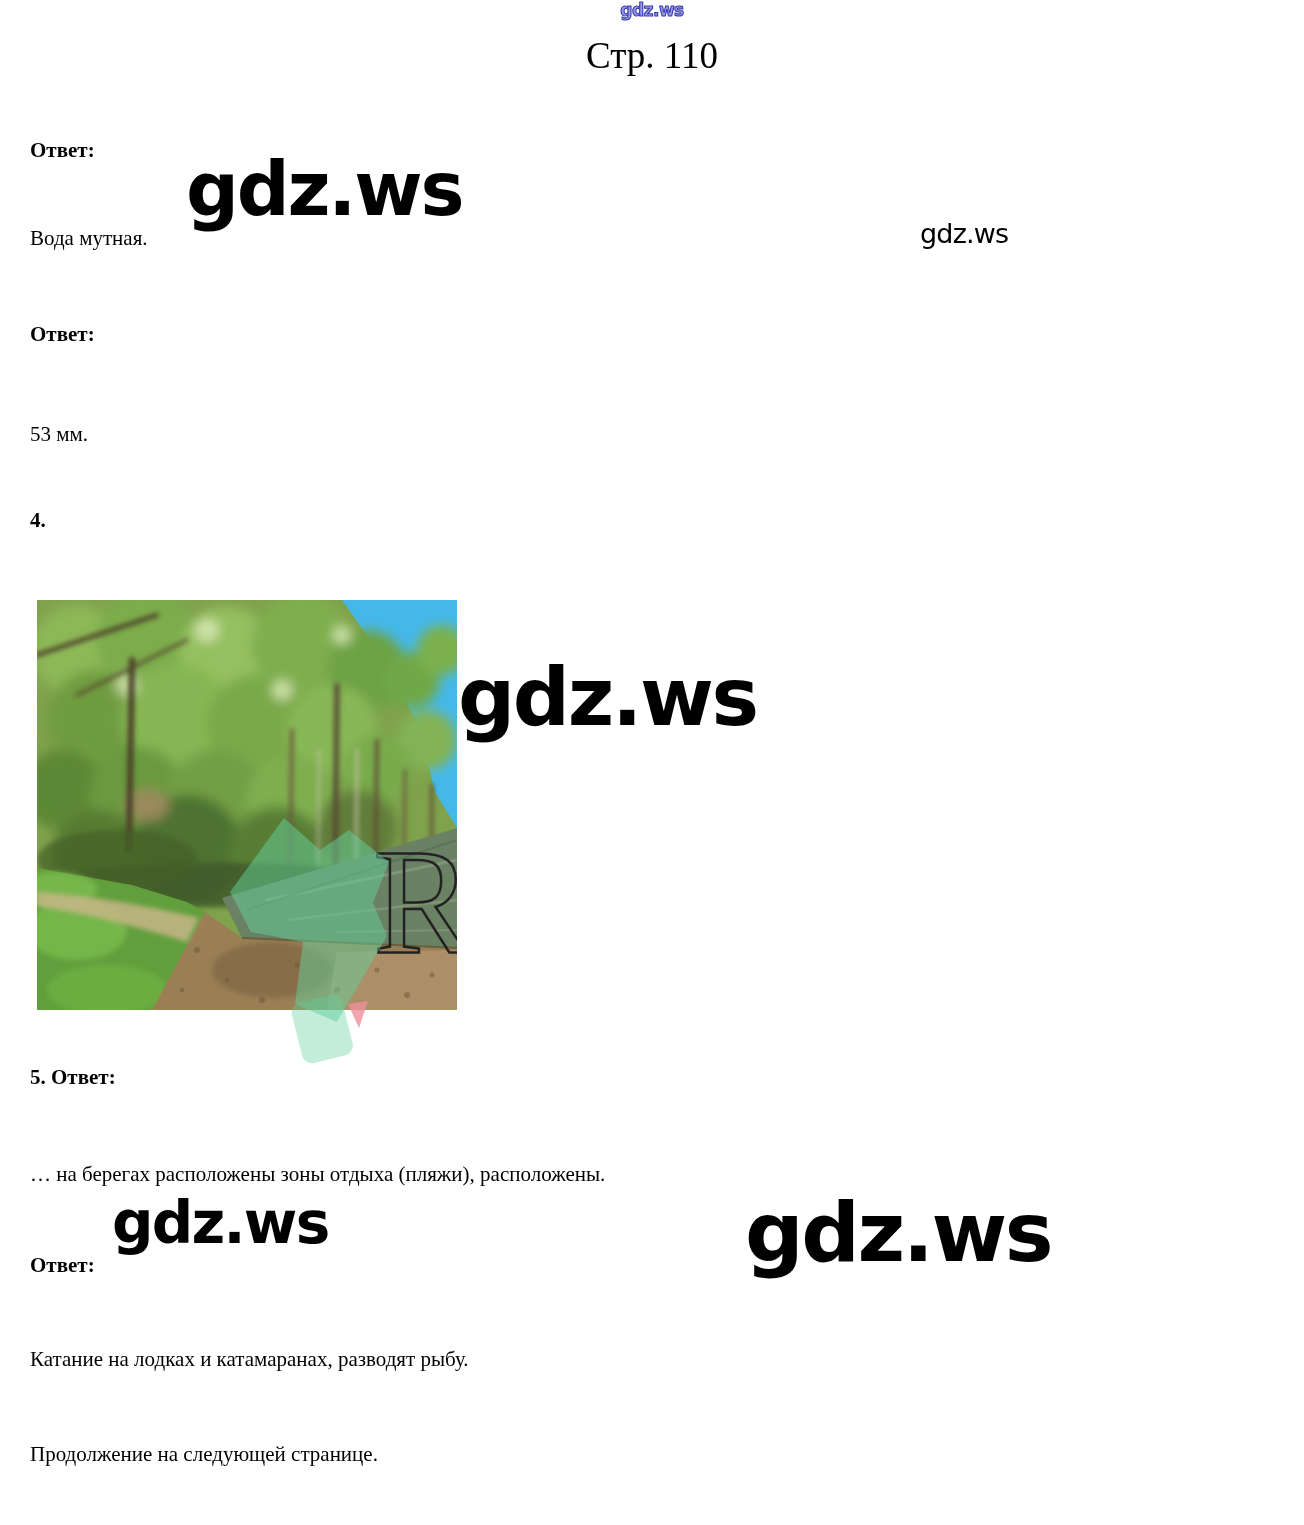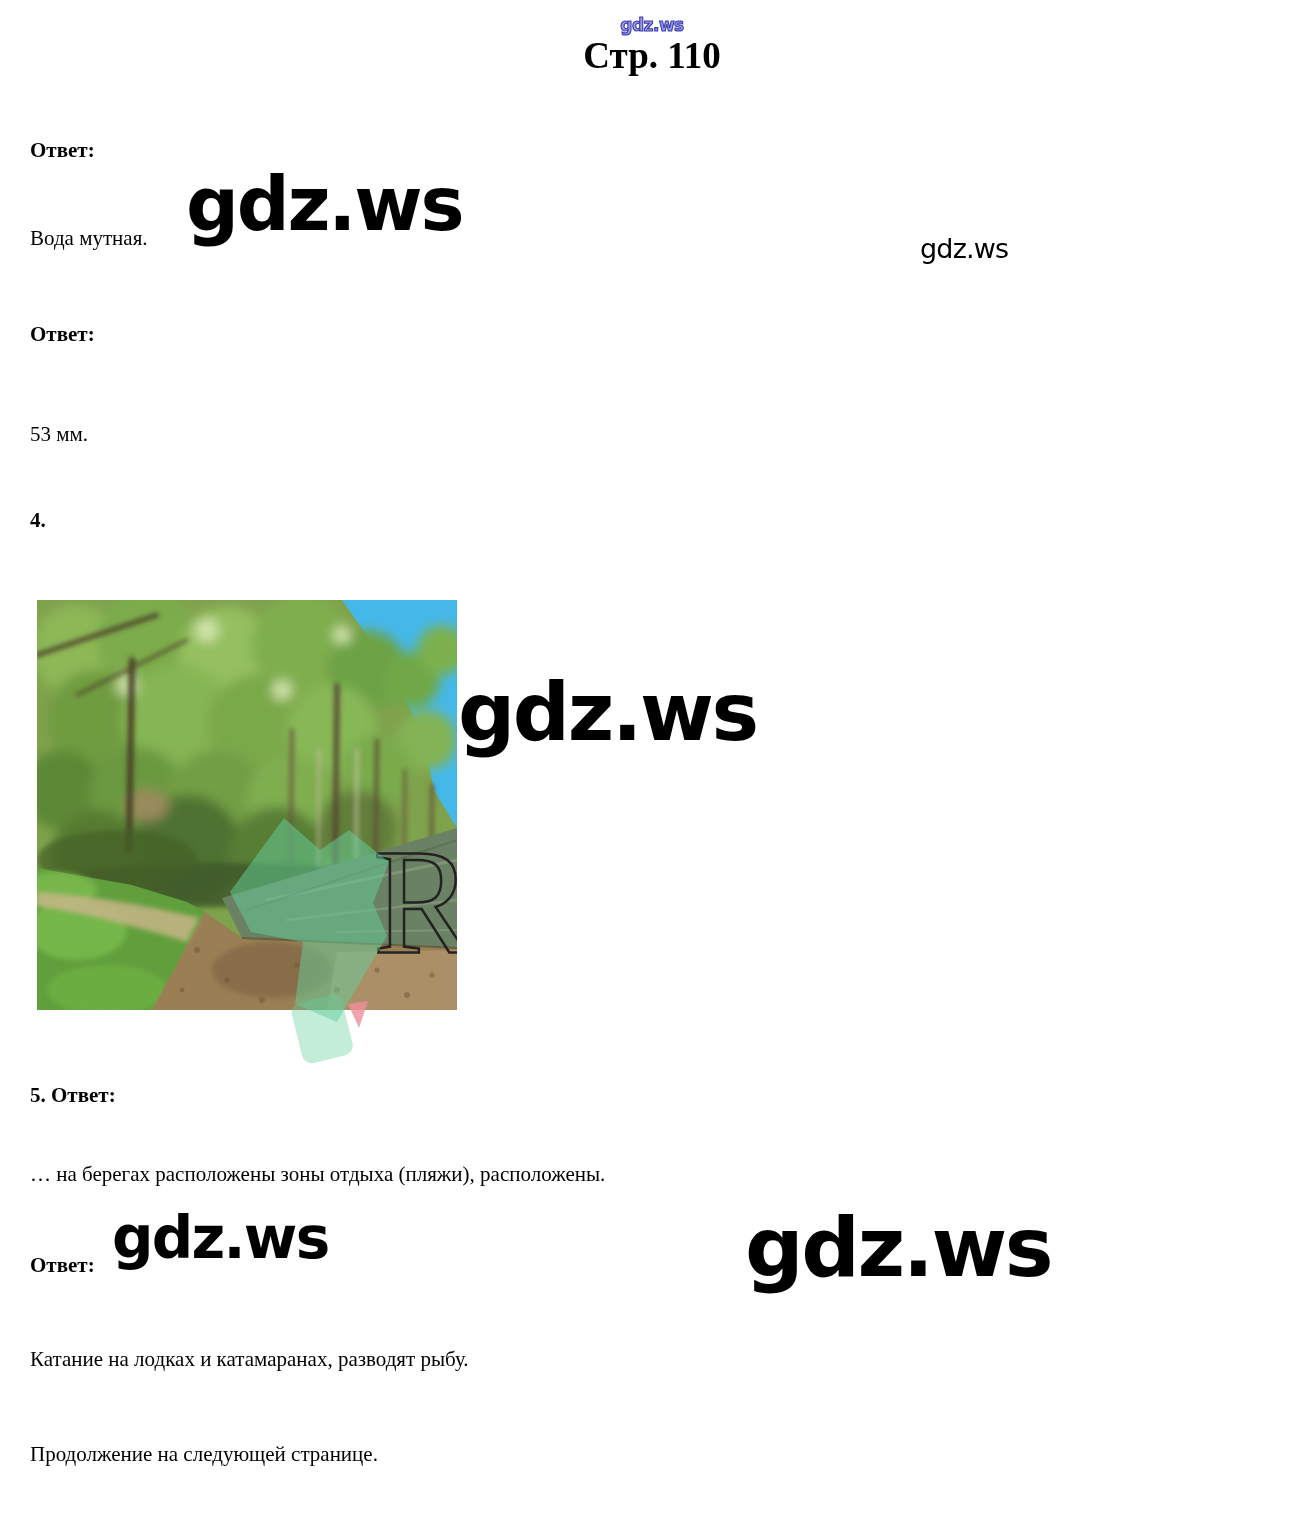--- a/index.html
+++ b/index.html
@@ -3,42 +3,42 @@
 <meta charset="utf-8">
 <style>
   html, body { margin: 0; padding: 0; background: #ffffff; }
   body { width: 1304px; height: 1525px; font-family: "Liberation Serif", serif; color: #000; }
   .page { position: relative; width: 1304px; height: 1525px; overflow: hidden; background: #fff; }
 
   .abs { position: absolute; }
 
   .centered { left: 0; right: 0; text-align: center; }
 
-  .wm { font-family: "DejaVu Sans", sans-serif; font-weight: 600; color: #000; letter-spacing: -0.03em; line-height: 1; white-space: nowrap; margin-top: 15px; }
+  .wm { font-family: "DejaVu Sans", sans-serif; font-weight: 600; color: #000; letter-spacing: -0.03em; line-height: 1; white-space: nowrap; }
   .wm-top {
     top: 2px; font-size: 17px; font-weight: 600;
     color: #9b9bd8; -webkit-text-stroke: 1.1px #3b3bb8;
   }
   .wm-1 { left: 186px; top: 152px; font-size: 74px; }
   .wm-small { left: 920px; top: 220px; font-size: 27px; font-weight: 500; }
   .wm-2 { left: 458px; top: 658px; font-size: 80px; }
   .wm-4 { left: 112px; top: 1194px; font-size: 58px; }
   .wm-5 { left: 745px; top: 1192px; font-size: 82px; }
 
-  .page-title { top: 34px; font-size: 37px; font-weight: bold; line-height: 1.2; }
+  .page-title { top: 34px; font-size: 37px; font-weight: normal; line-height: 1.2; }
 
   .body-text { font-size: 21px; line-height: 1.2; white-space: nowrap; }
   .bold { font-weight: bold; }
 
   .t-ans1-label { left: 30px; top: 138px; }
   .t-ans1-text  { left: 30px; top: 226px; }
   .t-ans2-label { left: 30px; top: 322px; }
   .t-ans2-text  { left: 30px; top: 422px; }
   .t-q4         { left: 30px; top: 508px; }
-  .t-q5-label   { left: 30px; top: 1065px; margin-top: 18px; }
+  .t-q5-label   { left: 30px; top: 1065px; }
   .t-line5      { left: 30px; top: 1162px; }
   .t-ans3-label { left: 30px; top: 1253px; }
   .t-ans3-text  { left: 30px; top: 1347px; }
   .t-cont       { left: 30px; top: 1442px; }
 
   .u { text-underline-offset: 7px; text-decoration-thickness: 2px; }
 
   .photo-svg { left: 37px; top: 600px; overflow: visible; }
 </style>
 </head>

